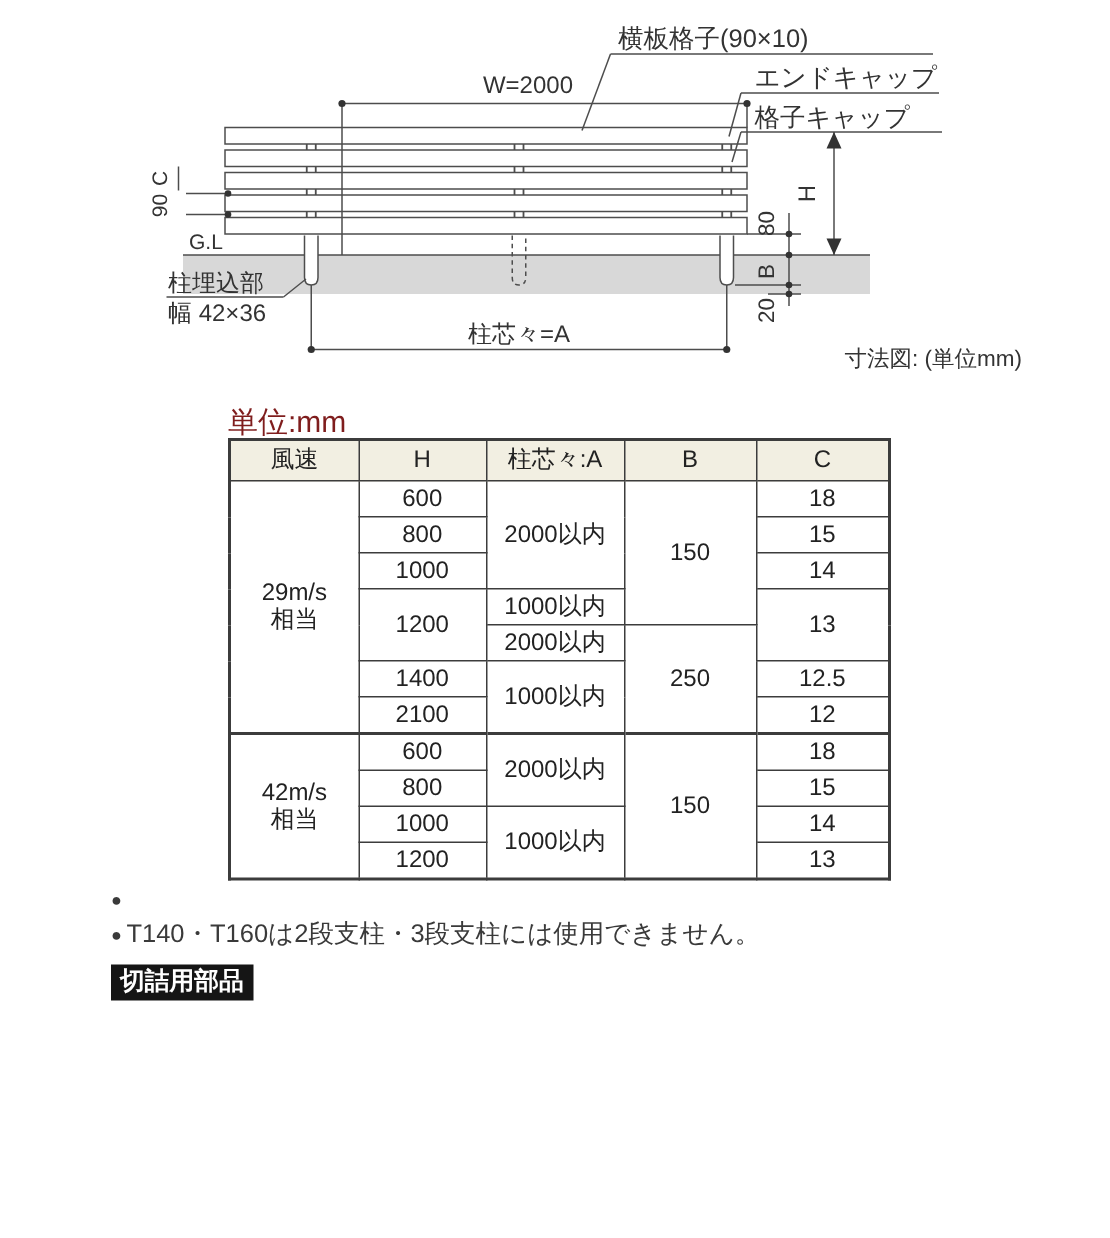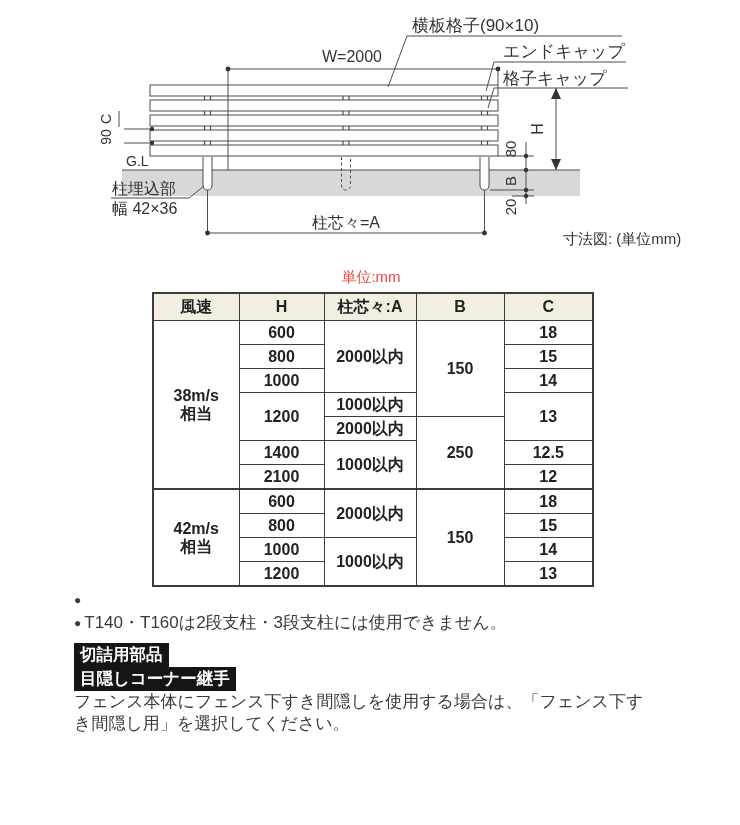--- a/index.html
+++ b/index.html
@@ -1,26 +1,26 @@
 <!DOCTYPE html>
 <html><head>
 <meta charset="utf-8">
 <style>
   html,body{margin:0;padding:0;background:#fff;}
   .canvas{position:relative;width:740px;height:742px;background:#fff;overflow:hidden;
           font-family:"Liberation Sans", sans-serif;color:#333;}
   .diagram{position:absolute;top:0;left:0;}
   svg text{fill:#333;font-family:"Liberation Sans", sans-serif;}
-  .unit-note{position:absolute;top:268px;left:152px;width:438px;text-align:center;
-             font-size:15px;color:#ef4444;}
+  .unit-note{position:absolute;top:268px;left:152px;width:438px;text-align:left;
+             font-size:20px;color:#7f1d1d;}
   table.spec{position:absolute;top:292px;left:152px;border-collapse:collapse;
              table-layout:fixed;width:440px;font-size:16px;color:#222;
              border:2px solid #3c3c3c;}
   table.spec th,table.spec td{border:1px solid #3c3c3c;text-align:center;
-             padding:0;height:23px;font-weight:bold;line-height:1.1;}
+             padding:0;height:23px;font-weight:normal;line-height:1.1;}
   table.spec thead th{background:#f2efe2;height:26px;}
   table.spec tr.group-start td{border-top:2px solid #3c3c3c;}
   .wind span{display:block;}
   .bottom{position:absolute;top:589px;left:74px;width:606px;font-size:17px;
           line-height:21.5px;color:#3a3a3a;}
   .note{display:flex;margin:0 0 1px 0;}
   .note .dot{font-size:12px;line-height:21.5px;margin-right:3px;flex:0 0 auto;transform:translateY(1px);}
   .note .txt span{display:block;}
   .badge{display:inline-block;background:#151515;color:#fff;font-size:16.5px;
          font-weight:bold;padding:1px 6px 3px 6px;line-height:20px;}
@@ -134,21 +134,21 @@
         <th>風速</th>
         <th>H</th>
         <th>柱芯々:A</th>
         <th>B</th>
         <th>C</th>
       </tr>
     </thead>
     <tbody>
       <tr>
         <td rowspan="7" class="wind">
-            <span>38m/s</span>
+            <span>29m/s</span>
             <span>相当</span>
           </td>
         <td>600</td>
         <td rowspan="3">2000以内</td>
         <td rowspan="4">150</td>
         <td>18</td>
       </tr>
       <tr>
         <td>800</td>
         <td>15</td>
@@ -212,22 +212,15 @@
       <span class="dot">●</span>
       <span class="txt">
         <span>T140・T160は2段支柱・3段支柱には使用できません。</span>
       </span>
     </div>
 
     <div class="sec1">
       <span class="badge">切詰用部品</span>
     </div>
 
-    <div class="sec2">
-      <span class="badge">目隠しコーナー継手</span>
-      <div class="para">
-        <span>フェンス本体にフェンス下すき間隠しを使用する場合は、「フェンス下す</span>
-        <span>き間隠し用」を選択してください。</span>
-      </div>
-    </div>
 
   </div>
 </div>
 
 </body></html>

